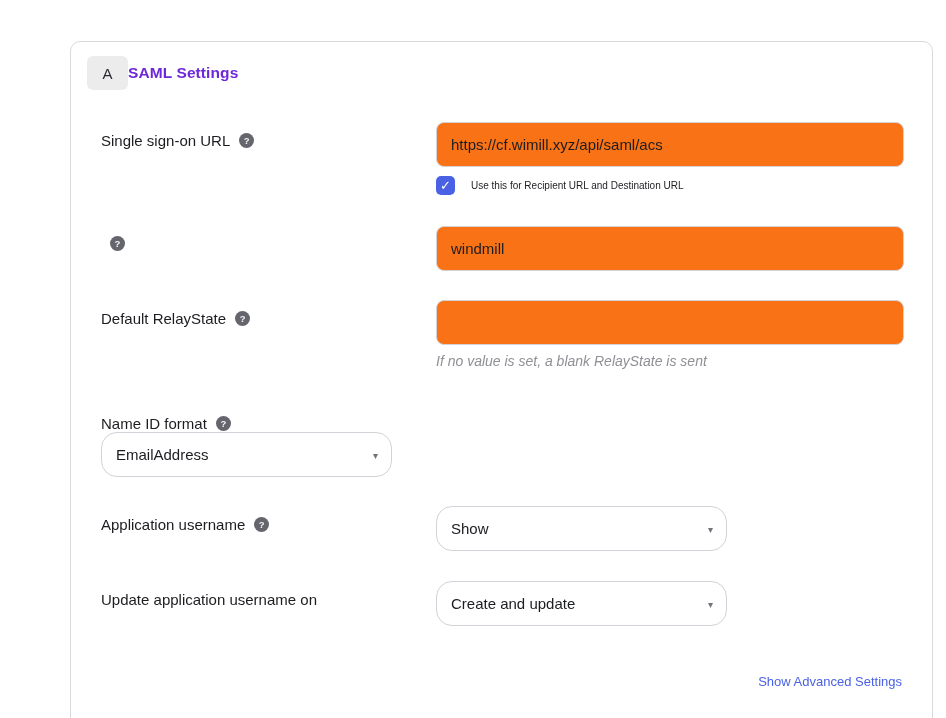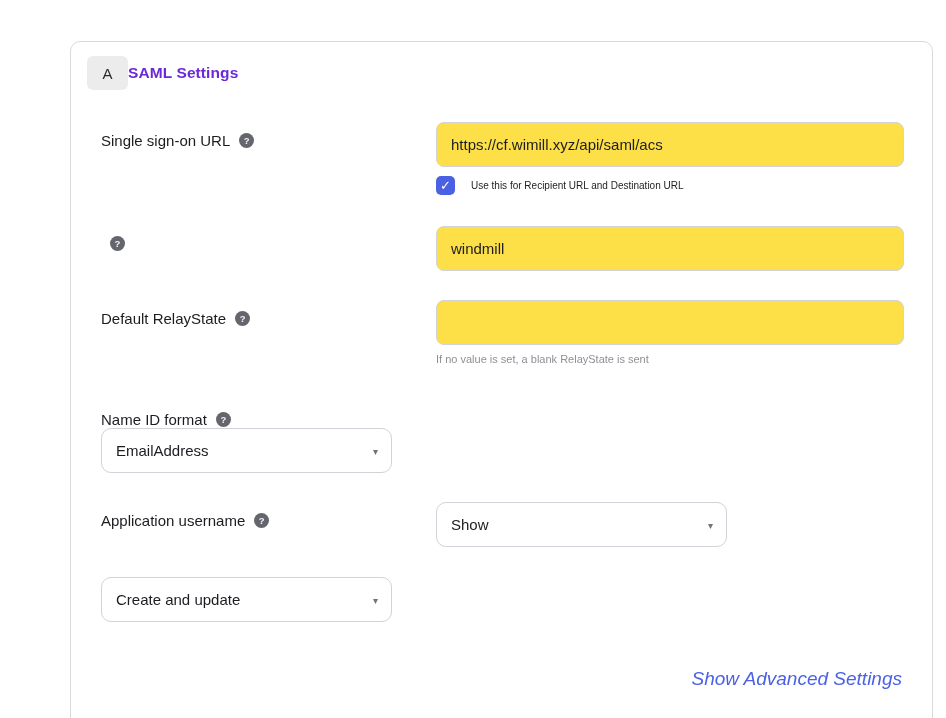--- a/index.html
+++ b/index.html
@@ -68,43 +68,43 @@
   }
   .control-col { flex: 1; }
   .text-input {
     width: 468px; height: 45px;
     border: 1px solid var(--input-border);
     border-radius: 8px;
     padding: 0 14px;
     font-size: 15px;
     font-family: "Liberation Sans", "DejaVu Sans", sans-serif;
     color: var(--text);
-    background: #fde047;
+    background: #f97316;
     outline: none;
   }
   .checkbox-row {
     display: flex; align-items: center;
     margin-top: 9px;
   }
   .checkbox {
     width: 19px; height: 19px; flex: none;
     border-radius: 5px;
     background: var(--accent);
     color: #fff;
     display: flex; align-items: center; justify-content: center;
     font-size: 13px; font-weight: 700;
     cursor: pointer;
   }
   .checkbox-label { margin-left: 16px; font-size: 10px; color: var(--text); }
-  .hint { margin-top: 8px; font-size: 11px; color: var(--muted); }
+  .hint { margin-top: 8px; font-size: 14px; color: var(--muted); font-style: italic; }
   .select {
     position: relative;
     width: 291px; height: 45px;
     border: 1px solid var(--input-border);
-    border-radius: 10px;
+    border-radius: 16px;
     background: #fff;
     display: flex; align-items: center;
     padding: 0 14px;
     font-size: 15px; color: var(--text);
     cursor: pointer;
   }
   .select .caret {
     position: absolute; right: 13px; top: 50%;
     transform: translateY(-50%);
     font-size: 10px; color: var(--caret);
@@ -112,25 +112,24 @@
   .mt-32 { margin-top: 32px; }
   .mt-31 { margin-top: 31px; }
   .mt-29 { margin-top: 29px; }
   .mt-36 { margin-top: 36px; flex-direction: column; }
   .mt-30 { margin-top: 30px; }
   .link-row {
     margin: 46px 30px 0;
     text-align: right;
   }
   .adv-link {
-    font-size: 19px;
+    font-size: 13px;
     color: var(--accent);
     text-decoration: none;
     cursor: pointer;
-    font-style: italic;
   }
 </style>
 </head>
 <body>
 
 <div class="card">
 
   <div class="card-header">
     <div class="badge">A</div>
     <div class="card-title">SAML Settings</div>
@@ -191,20 +190,23 @@
     </div>
     <div class="control-col">
       <div class="select">
         <span>Show</span>
         <span class="caret">▾</span>
       </div>
     </div>
   </div>
 
   <div class="form-row mt-30">
+    <div class="label-col">
+      <span>Update application username on</span>
+    </div>
     <div class="control-col">
       <div class="select">
         <span>Create and update</span>
         <span class="caret">▾</span>
       </div>
     </div>
   </div>
 
   <div class="link-row">
     <a class="adv-link">Show Advanced Settings</a>

